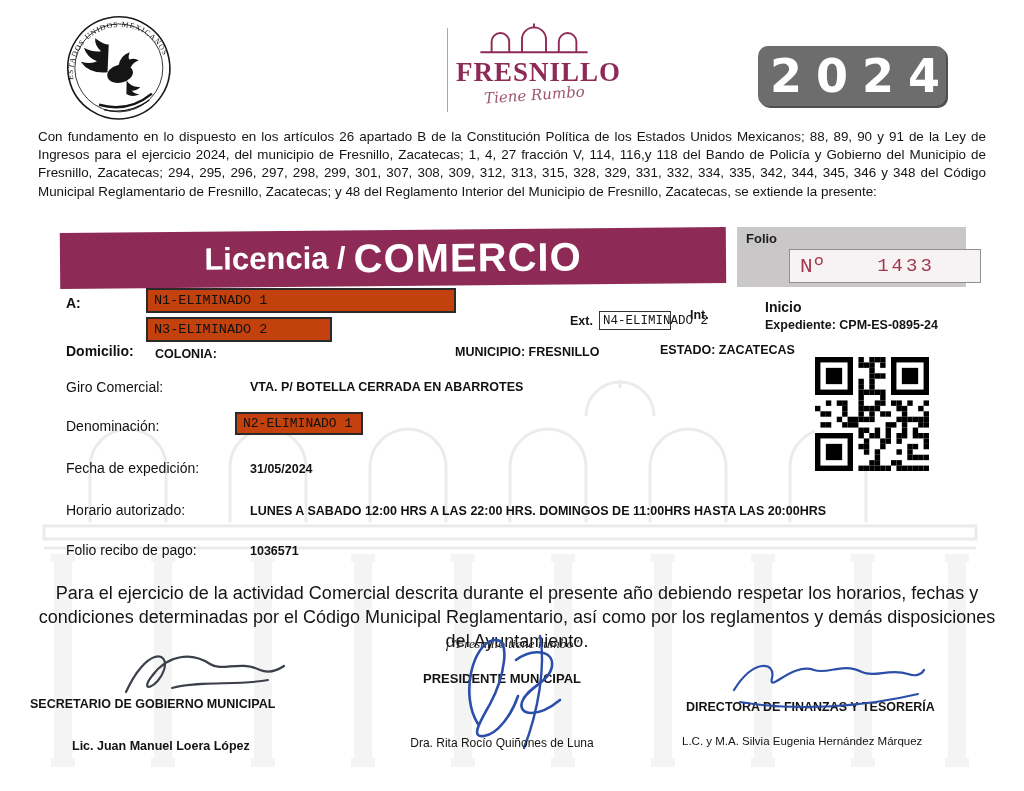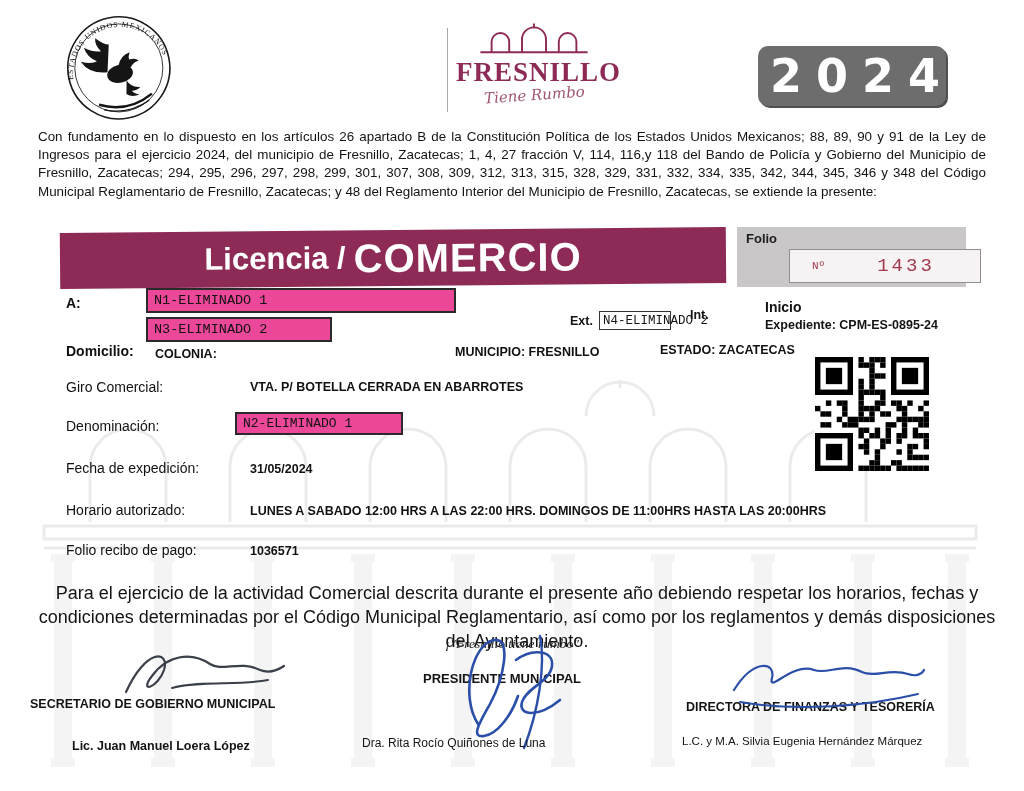--- a/index.html
+++ b/index.html
@@ -27,59 +27,59 @@
 
   
   .banner{left:60px;top:230px;width:666px;height:56px;background:var(--maroon,#8e2a56);color:#fff;
           display:flex;align-items:center;justify-content:center;gap:8px;transform:rotate(-.5deg)}
   .banner .reg{font-size:31px;font-weight:bold}
   .banner .big{font-size:40px;font-weight:bold;letter-spacing:1px}
   .folio{left:737px;top:227px;width:229px;height:60px;background:#c9c7c8}
   .folio .flabel{font-size:13px;font-weight:bold;padding:4px 0 0 9px;color:#1d1d1d}
   .folio .fnum{position:absolute;left:52px;top:22px;width:192px;height:34px;background:#f7f3f4;border:1px solid #8f8f8f;
                display:flex;align-items:center;font-family:"Liberation Mono",monospace;color:var(--folio-number-red,#a3374e)}
-  .folio .fnum .no{font-size:11px;margin-left:22px}
+  .folio .fnum .no{font-size:21px;margin-left:10px}
   .folio .fnum .nval{font-size:19px;letter-spacing:3px;margin-left:52px}
 
   
   .lbl{font-size:14px;color:#111}
   .bval{font-weight:bold;font-size:12.5px;color:#111}
-  .box{border:2px solid #2a2a2a;background:#ec4899;font-family:"Liberation Mono",monospace;font-size:13.5px;
+  .box{border:2px solid #2a2a2a;background:#c2410c;font-family:"Liberation Mono",monospace;font-size:13.5px;
        display:flex;align-items:center;padding-left:6px;color:#111}
   .a-lbl{left:66px;top:295px;font-weight:bold}
   .box1{left:146px;top:288px;width:310px;height:25px}
   .box2{left:146px;top:317px;width:186px;height:25px}
   .inicio{left:765px;top:299px;font-weight:bold;font-size:14px}
   .exped{left:765px;top:318px;font-weight:bold;font-size:12.5px}
   .ext-lbl{left:570px;top:314px;font-weight:bold;font-size:12.5px}
   .ext-box{left:599px;top:311px;width:72px;height:19px;border:1.5px solid #333}
   .ext-val{left:603px;top:314px;font-family:"Liberation Mono",monospace;font-size:12.5px;white-space:nowrap}
   .int-lbl{left:690px;top:308px;font-weight:bold;font-size:12.5px}
   .dom-lbl{left:66px;top:343px;font-weight:bold}
   .colonia{left:155px;top:347px}
   .municipio{left:455px;top:345px}
   .estado{left:660px;top:343px}
   .giro-lbl{left:66px;top:379px}
   .giro-val{left:250px;top:380px}
   .qr{left:815px;top:357px;width:114px;height:114px}
   .den-lbl{left:66px;top:418px}
-  .box3{left:235px;top:412px;width:168px;height:23px;font-size:13px}
+  .box3{left:235px;top:412px;width:128px;height:23px;font-size:13px}
   .fecha-lbl{left:66px;top:460px}
   .fecha-val{left:250px;top:462px}
   .hor-lbl{left:66px;top:502px}
   .hor-val{left:250px;top:504px;width:650px}
   .fpago-lbl{left:66px;top:542px}
   .fpago-val{left:250px;top:544px}
 
   .footerp{left:37px;top:582px;width:960px;text-align:center;font-size:18px;line-height:1.32}
   .quote{left:0;top:636px;width:1024px;text-align:center;font-family:"Liberation Serif",serif;font-style:italic;font-size:13.5px;color:#222}
 
   
   .sig-c-title{left:362px;top:671px;width:280px;text-align:center;font-weight:bold;font-size:13px}
-  .sig-c-name{left:362px;top:736px;width:280px;text-align:left;font-size:12px}
+  .sig-c-name{left:362px;top:736px;width:280px;text-align:center;font-size:12px}
   .sig-c-ink{left:420px;top:626px;width:190px;height:128px}
   .sig-l-title{left:30px;top:697px;font-weight:bold;font-size:12.5px}
   .sig-l-name{left:72px;top:739px;font-weight:bold;font-size:12.5px}
   .sig-l-ink{left:118px;top:630px;width:170px;height:92px}
   .sig-r-title{left:686px;top:700px;font-weight:bold;font-size:12.5px}
   .sig-r-name{left:682px;top:735px;font-size:11.5px}
   .sig-r-ink{left:728px;top:650px;width:200px;height:74px}
   .sig path{fill:none;stroke-linecap:round;stroke-linejoin:round}
   .sig-blue path{stroke:var(--ink-blue,#2b4fa8)}
   .sig-dark path{stroke:var(--ink-dark,#3a3f49)}

